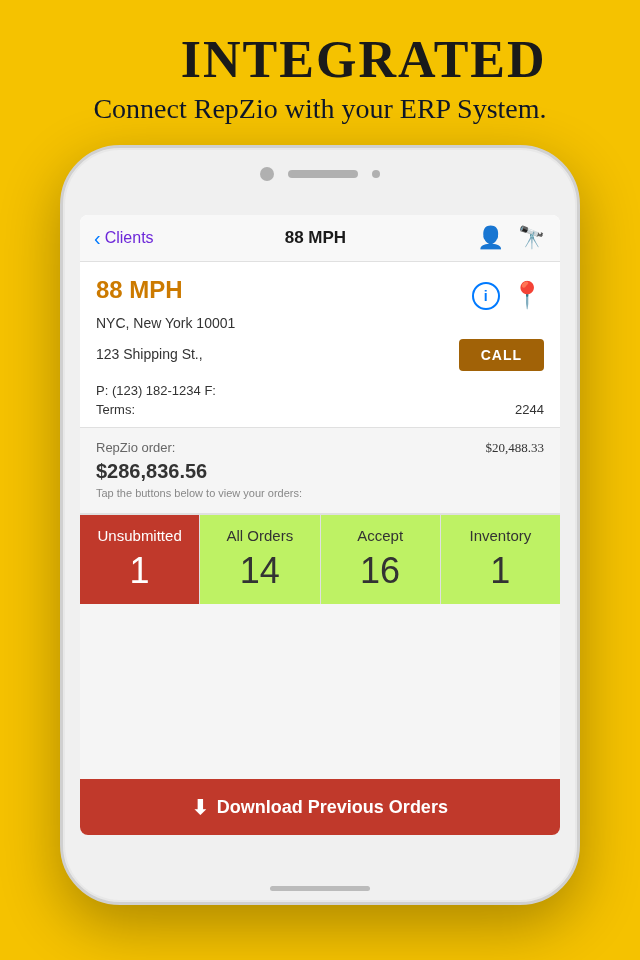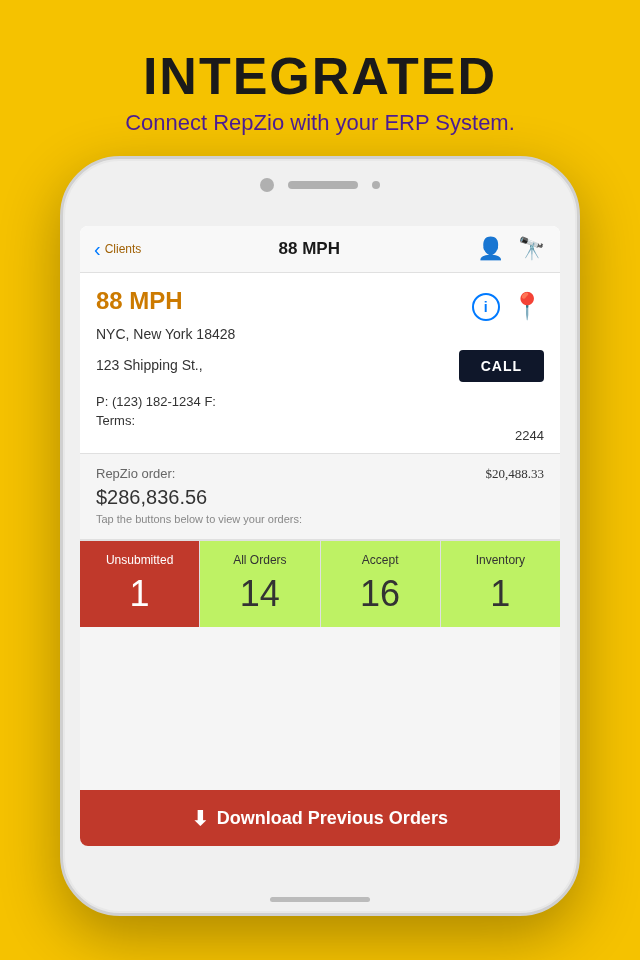--- a/index.html
+++ b/index.html
@@ -9,34 +9,35 @@
       height: 960px;
       background: #F5C200;
       font-family: -apple-system, 'Helvetica Neue', Arial, sans-serif;
       overflow: hidden;
       display: flex;
       flex-direction: column;
       align-items: center;
     }
 
     .top-text {
-      text-align: center;
-      padding-top: 46px;
+      text-align: right;
+      padding-top: 30px;
+      font-family: Liberation Serif, serif;
     }
 
     .top-title {
       font-size: 52px;
       font-weight: 900;
       color: #1a1a1a;
       letter-spacing: 2px;
     }
 
     .top-subtitle {
-      font-size: 22px;
-      color: #4c1d95;
+      font-size: 28px;
+      color: #0f172a;
       font-weight: 400;
       margin-top: 4px;
     }
 
     .phone-wrapper {
       margin-top: 20px;
       position: relative;
       width: 520px;
       height: 760px;
     }
@@ -117,22 +118,22 @@
       color: #007AFF;
       font-size: 16px;
     }
 
     .back-chevron {
       font-size: 20px;
       color: #007AFF;
     }
 
     .back-label {
-      font-size: 12px;
-      color: #a16207;
+      font-size: 16px;
+      color: #6d28d9;
     }
 
     .nav-title {
       flex: 1;
       text-align: center;
       font-size: 17px;
       font-weight: 600;
       color: #1a1a1a;
     }
 
@@ -198,21 +199,21 @@
     }
 
     .client-address-row2 {
       display: flex;
       align-items: center;
       justify-content: space-between;
       margin-top: 2px;
     }
 
     .call-btn {
-      background: #0f172a;
+      background: #a16207;
       color: #fff;
       font-size: 14px;
       font-weight: 700;
       padding: 8px 22px;
       border-radius: 4px;
       letter-spacing: 1px;
       margin-top: 6px;
     }
 
     .client-phone {
@@ -220,21 +221,20 @@
       color: #333;
       margin-top: 12px;
     }
 
     .client-terms {
       font-size: 13px;
       color: #333;
       display: flex;
       justify-content: space-between;
       margin-top: 4px;
-      flex-direction: column;
     }
 
     .terms-value {
       color: #333;
       text-align: right;
     }
 
     
     .stats-section {
       background: #f5f5f5;
@@ -261,21 +261,21 @@
 
     .orders-total-label {
       font-size: 20px;
       color: #333;
       font-weight: 500;
     }
 
     .orders-total-value {
       font-size: 20px;
       color: #333;
-      font-weight: 400;
+      font-weight: 700;
     }
 
     .tap-hint {
       font-size: 11px;
       color: #888;
       margin-top: 2px;
       margin-bottom: 8px;
     }
 
     
@@ -297,21 +297,21 @@
 
     .order-type-cell:last-child {
       border-right: none;
     }
 
     .order-type-cell.active {
       background: #c0392b;
     }
 
     .order-type-label {
-      font-size: 12px;
+      font-size: 15px;
       color: #333;
       margin-bottom: 6px;
       text-align: center;
     }
 
     .order-type-cell.active .order-type-label {
       color: #fff;
     }
 
     .order-type-count {
@@ -388,21 +388,21 @@
     </div>
 
     <div class="client-section">
       <div class="client-header-row">
         <div class="client-name">88 MPH</div>
         <div class="client-icons-row">
           <div class="info-circle">i</div>
           <span class="map-pin">📍</span>
         </div>
       </div>
-      <div class="client-address">NYC, New York  18428</div>
+      <div class="client-address">NYC, New York  10001</div>
       <div class="client-address-row2">
         <div class="client-address">123 Shipping St.,</div>
         <div class="call-btn">CALL</div>
       </div>
       <div class="client-phone">P: (123) 182-1234  F:</div>
       <div class="client-terms">
         <span>Terms:</span>
         <span class="terms-value">2244</span>
       </div>
     </div>

